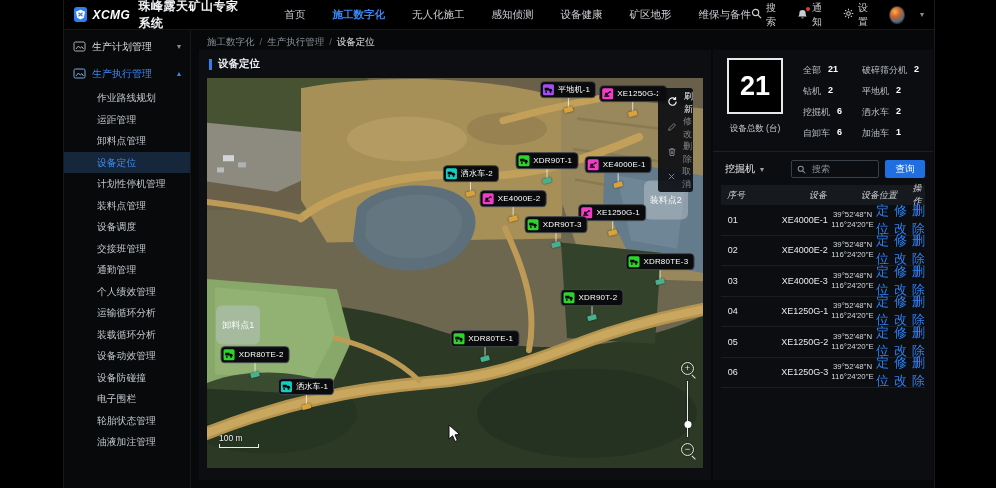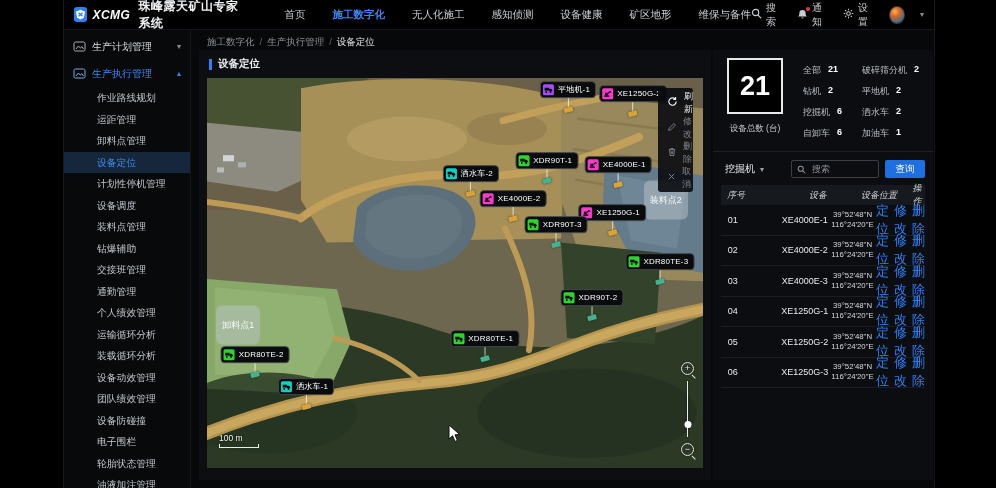--- a/index.html
+++ b/index.html
@@ -201,30 +201,28 @@
             </svg>
           </span>
           <span>生产执行管理</span>
           <span class="gh-chev">▴</span>
         </div>
         <div class="child">作业路线规划</div>
         <div class="child">运距管理</div>
         <div class="child">卸料点管理</div>
         <div class="child active">设备定位</div>
         <div class="child">计划性停机管理</div>
+        <div class="child">装料点管理</div>
         <div class="child">设备调度</div>
-        <div class="child">装料点管理</div>
-        <div class="child">钻爆辅助</div>
         <div class="child">交接班管理</div>
         <div class="child">通勤管理</div>
         <div class="child">个人绩效管理</div>
         <div class="child">运输循环分析</div>
         <div class="child">装载循环分析</div>
         <div class="child">设备动效管理</div>
-        <div class="child">团队绩效管理</div>
         <div class="child">设备防碰撞</div>
         <div class="child">电子围栏</div>
         <div class="child">轮胎状态管理</div>
         <div class="child">油液加注管理</div>
       </div>
 
     <div class="breadcrumb" id="breadcrumb"><span>施工数字化</span><span class="bc-sep">/</span><span>生产执行管理</span><span class="bc-sep">/</span><span class="bc-current">设备定位</span></div>
 
     <div class="map-panel">
       <div class="panel-title">

